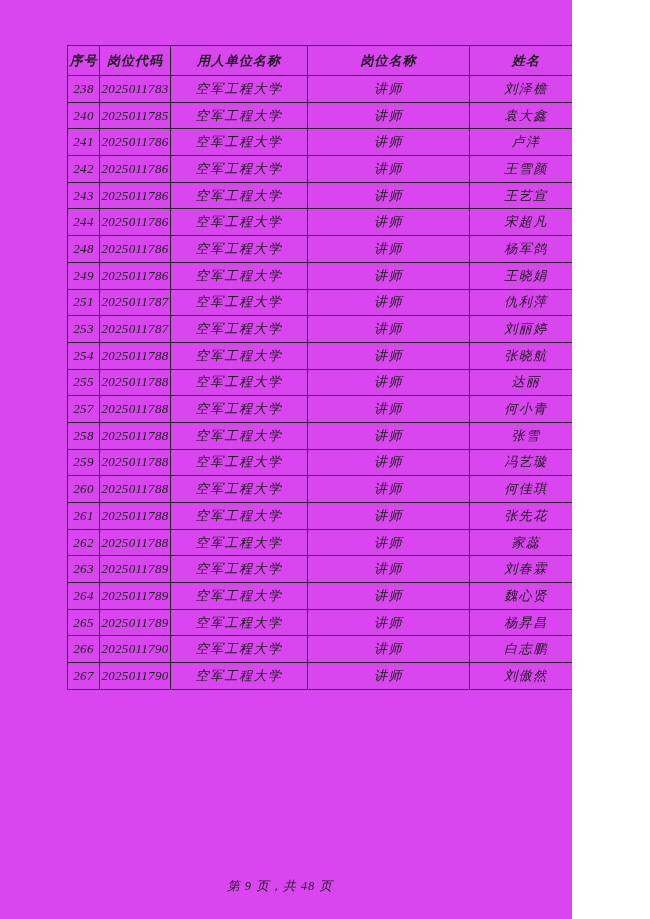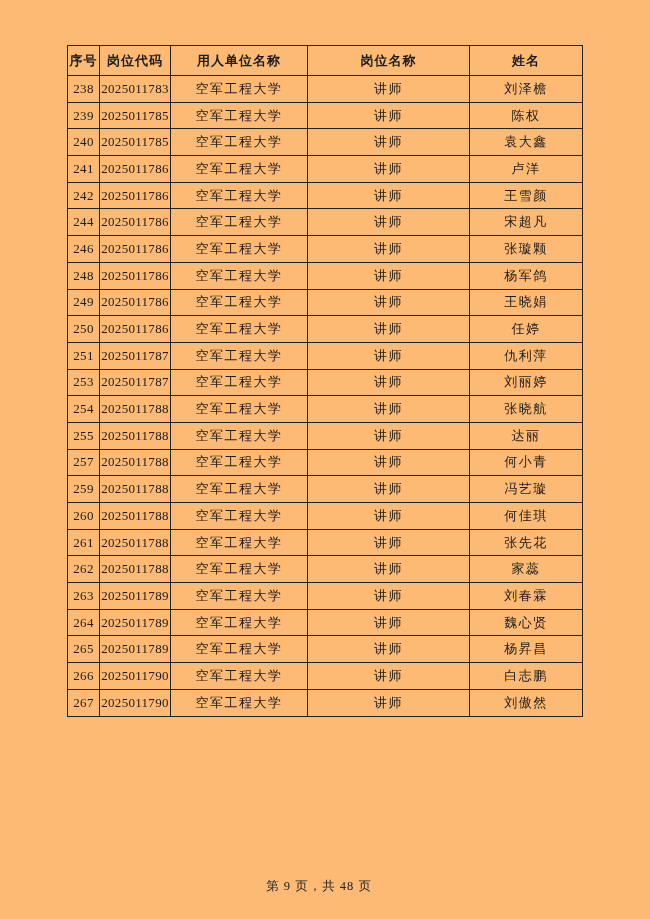--- a/index.html
+++ b/index.html
@@ -3,25 +3,26 @@
 <meta charset="utf-8">
 <style>
   html, body {
     margin: 0;
     padding: 0;
     background: #ffffff;
     font-family: "Liberation Serif", "DejaVu Serif", serif;
   }
   .page {
     position: relative;
-    width: 650px;
+    width: 572px;
     height: 919px;
-    background: #fdba74;
+    background: #d946ef;
     color: #1a1a1a;
     overflow: hidden;
+    font-style: italic;
   }
   .doc-table {
     position: absolute;
     left: 67px;
     top: 45px;
     width: 515px;
     border-collapse: collapse;
     table-layout: fixed;
   }
   .doc-table th,
@@ -93,27 +94,20 @@
     </thead>
     <tbody id="table-body">
         <tr>
           <td class="cell-seq">238</td>
           <td class="cell-code">2025011783</td>
           <td class="cell-org">空军工程大学</td>
           <td class="cell-post">讲师</td>
           <td class="cell-name">刘泽檐</td>
         </tr>
         <tr>
-          <td class="cell-seq">239</td>
-          <td class="cell-code">2025011785</td>
-          <td class="cell-org">空军工程大学</td>
-          <td class="cell-post">讲师</td>
-          <td class="cell-name">陈权</td>
-        </tr>
-        <tr>
           <td class="cell-seq">240</td>
           <td class="cell-code">2025011785</td>
           <td class="cell-org">空军工程大学</td>
           <td class="cell-post">讲师</td>
           <td class="cell-name">袁大鑫</td>
         </tr>
         <tr>
           <td class="cell-seq">241</td>
           <td class="cell-code">2025011786</td>
           <td class="cell-org">空军工程大学</td>
@@ -121,53 +115,46 @@
           <td class="cell-name">卢洋</td>
         </tr>
         <tr>
           <td class="cell-seq">242</td>
           <td class="cell-code">2025011786</td>
           <td class="cell-org">空军工程大学</td>
           <td class="cell-post">讲师</td>
           <td class="cell-name">王雪颜</td>
         </tr>
         <tr>
+          <td class="cell-seq">243</td>
+          <td class="cell-code">2025011786</td>
+          <td class="cell-org">空军工程大学</td>
+          <td class="cell-post">讲师</td>
+          <td class="cell-name">王艺宣</td>
+        </tr>
+        <tr>
           <td class="cell-seq">244</td>
           <td class="cell-code">2025011786</td>
           <td class="cell-org">空军工程大学</td>
           <td class="cell-post">讲师</td>
           <td class="cell-name">宋超凡</td>
         </tr>
         <tr>
-          <td class="cell-seq">246</td>
-          <td class="cell-code">2025011786</td>
-          <td class="cell-org">空军工程大学</td>
-          <td class="cell-post">讲师</td>
-          <td class="cell-name">张璇颗</td>
-        </tr>
-        <tr>
           <td class="cell-seq">248</td>
           <td class="cell-code">2025011786</td>
           <td class="cell-org">空军工程大学</td>
           <td class="cell-post">讲师</td>
           <td class="cell-name">杨军鸽</td>
         </tr>
         <tr>
           <td class="cell-seq">249</td>
           <td class="cell-code">2025011786</td>
           <td class="cell-org">空军工程大学</td>
           <td class="cell-post">讲师</td>
           <td class="cell-name">王晓娟</td>
-        </tr>
-        <tr>
-          <td class="cell-seq">250</td>
-          <td class="cell-code">2025011786</td>
-          <td class="cell-org">空军工程大学</td>
-          <td class="cell-post">讲师</td>
-          <td class="cell-name">任婷</td>
         </tr>
         <tr>
           <td class="cell-seq">251</td>
           <td class="cell-code">2025011787</td>
           <td class="cell-org">空军工程大学</td>
           <td class="cell-post">讲师</td>
           <td class="cell-name">仇利萍</td>
         </tr>
         <tr>
           <td class="cell-seq">253</td>
@@ -191,20 +178,27 @@
           <td class="cell-name">达丽</td>
         </tr>
         <tr>
           <td class="cell-seq">257</td>
           <td class="cell-code">2025011788</td>
           <td class="cell-org">空军工程大学</td>
           <td class="cell-post">讲师</td>
           <td class="cell-name">何小青</td>
         </tr>
         <tr>
+          <td class="cell-seq">258</td>
+          <td class="cell-code">2025011788</td>
+          <td class="cell-org">空军工程大学</td>
+          <td class="cell-post">讲师</td>
+          <td class="cell-name">张雪</td>
+        </tr>
+        <tr>
           <td class="cell-seq">259</td>
           <td class="cell-code">2025011788</td>
           <td class="cell-org">空军工程大学</td>
           <td class="cell-post">讲师</td>
           <td class="cell-name">冯艺璇</td>
         </tr>
         <tr>
           <td class="cell-seq">260</td>
           <td class="cell-code">2025011788</td>
           <td class="cell-org">空军工程大学</td>

